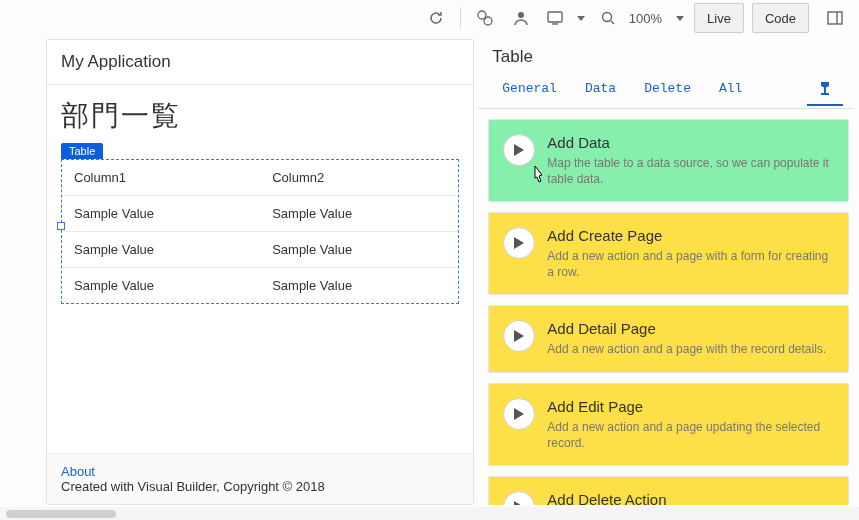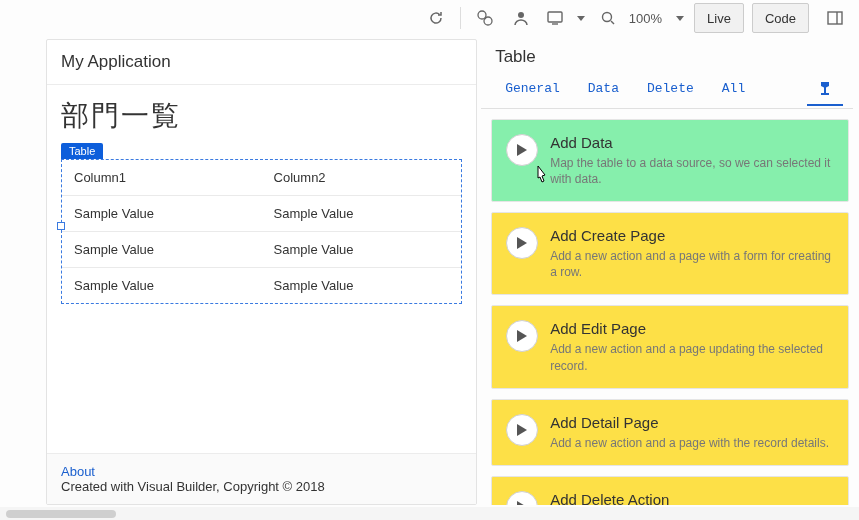--- a/index.html
+++ b/index.html
@@ -183,21 +183,21 @@
 
       <div class="actions-scroll">
           <div class="action-card highlight">
             <span class="play">
               <svg width="12" height="14" viewBox="0 0 12 14">
                 <path d="M1 1l10 6-10 6z" fill="#555"></path>
               </svg>
             </span>
             <div class="card-body">
               <div class="card-title">Add Data</div>
-              <div class="card-desc">Map the table to a data source, so we can selected it with data.</div>
+              <div class="card-desc">Map the table to a data source, so we can populate it table data.</div>
             </div>
             <span class="cursor">
               <svg width="18" height="22" viewBox="0 0 18 22">
                 <path d="M6 2v12l2-1 2 5 2-1-2-5 3-1z" fill="#fff" stroke="#000" stroke-width="1"></path>
               </svg>
             </span>
           </div>
           <div class="action-card">
             <span class="play">
               <svg width="12" height="14" viewBox="0 0 12 14">
@@ -209,33 +209,33 @@
               <div class="card-desc">Add a new action and a page with a form for creating a row.</div>
             </div>
           </div>
           <div class="action-card">
             <span class="play">
               <svg width="12" height="14" viewBox="0 0 12 14">
                 <path d="M1 1l10 6-10 6z" fill="#555"></path>
               </svg>
             </span>
             <div class="card-body">
+              <div class="card-title">Add Detail Page</div>
+              <div class="card-desc">Add a new action and a page with the record details.</div>
+            </div>
+          </div>
+          <div class="action-card">
+            <span class="play">
+              <svg width="12" height="14" viewBox="0 0 12 14">
+                <path d="M1 1l10 6-10 6z" fill="#555"></path>
+              </svg>
+            </span>
+            <div class="card-body">
               <div class="card-title">Add Edit Page</div>
               <div class="card-desc">Add a new action and a page updating the selected record.</div>
-            </div>
-          </div>
-          <div class="action-card">
-            <span class="play">
-              <svg width="12" height="14" viewBox="0 0 12 14">
-                <path d="M1 1l10 6-10 6z" fill="#555"></path>
-              </svg>
-            </span>
-            <div class="card-body">
-              <div class="card-title">Add Detail Page</div>
-              <div class="card-desc">Add a new action and a page with the record details.</div>
             </div>
           </div>
           <div class="action-card">
             <span class="play">
               <svg width="12" height="14" viewBox="0 0 12 14">
                 <path d="M1 1l10 6-10 6z" fill="#555"></path>
               </svg>
             </span>
             <div class="card-body">
               <div class="card-title">Add Delete Action</div>

